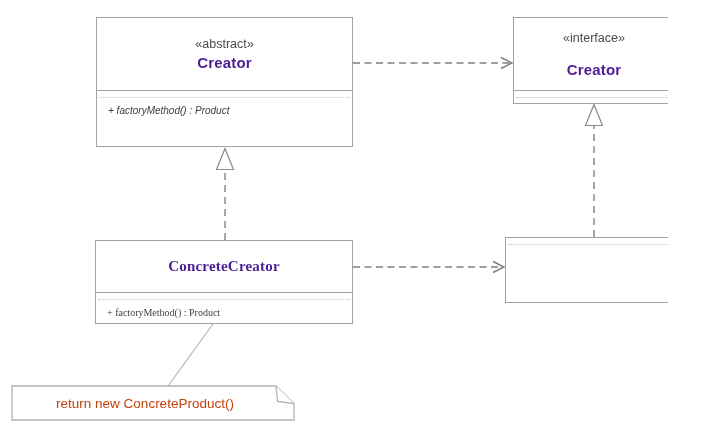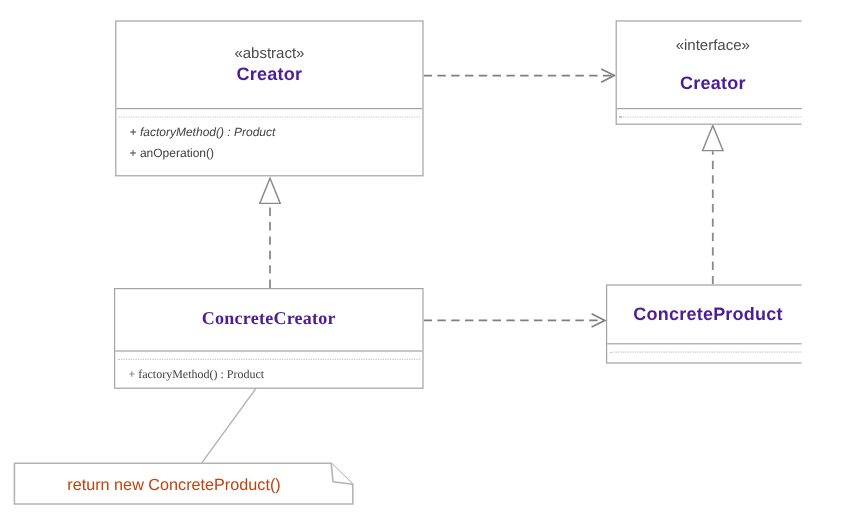--- a/index.html
+++ b/index.html
@@ -64,21 +64,20 @@
   </svg>
 
   <div class="class-box" style="left:96px;top:17px;width:257px;height:130px;">
     <div class="title-compartment" style="height:72px;">
       <div class="stereotype">«abstract»</div>
       <div class="class-name">Creator</div>
     </div>
     <div class="attr-strip"></div>
     <div class="methods">
       <div class="method italic">+ factoryMethod() : Product</div>
-      <div class="method">+ anOperation()</div>
     </div>
   </div>
 
   <div class="class-box" style="left:513px;top:17px;width:162px;height:87px;">
     <div class="title-compartment" style="height:72px;gap:16px;">
       <div class="stereotype">«interface»</div>
       <div class="class-name">Creator</div>
     </div>
     <div class="attr-strip"></div>
     <div class="op-strip"></div>
@@ -88,22 +87,19 @@
     <div class="title-compartment" style="height:51px;">
       <div class="class-name">ConcreteCreator</div>
     </div>
     <div class="attr-strip"></div>
     <div class="methods">
       <div class="method">+ factoryMethod() : Product</div>
     </div>
   </div>
 
   <div class="class-box" style="left:505px;top:237px;width:170px;height:66px;">
-    <div class="title-compartment" style="height:48px;">
-      <div class="class-name">ConcreteProduct</div>
-    </div>
     <div class="attr-strip"></div>
     <div class="op-strip"></div>
   </div>
 
   <div class="note-text">return new ConcreteProduct()</div>
 
 </div>
 
 </body></html>

